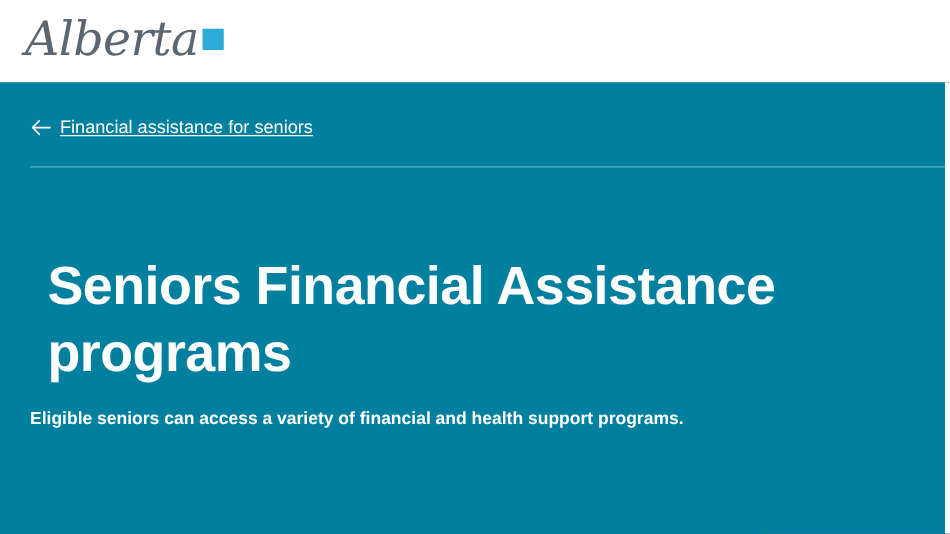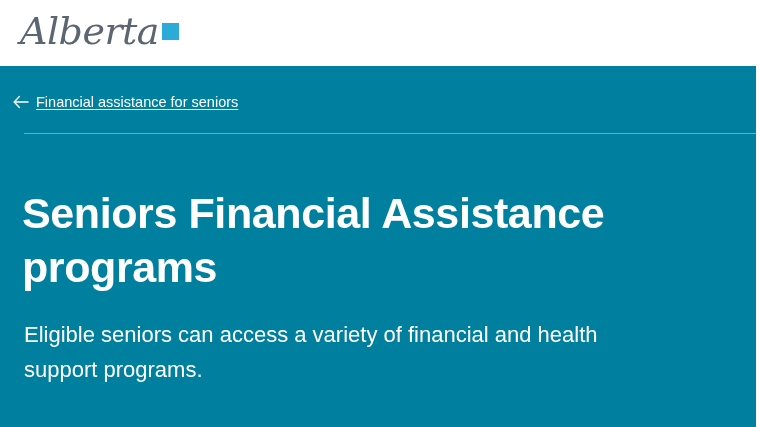--- a/index.html
+++ b/index.html
@@ -85,21 +85,21 @@
     left: 756px;
     top: 66px;
     width: 4px;
     height: 361px;
     background: #ffffff;
   }
 
   
   .breadcrumb {
     position: absolute;
-    left: 12px;
+    left: 24px;
     top: 26px;
     display: flex;
     align-items: center;
     height: 20px;
     justify-content: center;
   }
 
   .back-arrow {
     display: inline-block;
     width: 18px;
@@ -129,38 +129,38 @@
     height: 1px;
     background: rgba(255, 255, 255, 0.38);
   }
 
   
   .hero-title {
     position: absolute;
     left: 22px;
     top: 120px;
     width: 600px;
-    margin: 0;
+    margin: 16px;
     color: #ffffff;
     font-size: 43px;
     line-height: 54px;
     font-weight: 700;
     letter-spacing: -0.4px;
   }
 
   .hero-subtitle {
     position: absolute;
     left: 24px;
     top: 251px;
     width: 610px;
     margin: 0;
     color: #ffffff;
-    font-size: 22px;
+    font-size: 14px;
     line-height: 35px;
-    font-weight: 400;
+    font-weight: 700;
   }
 </style>
 </head>
 <body>
 
 <div class="page">
 
   <header class="site-header">
     <a class="logo" href="#">
       <span class="logo-wordmark">Alberta</span>

